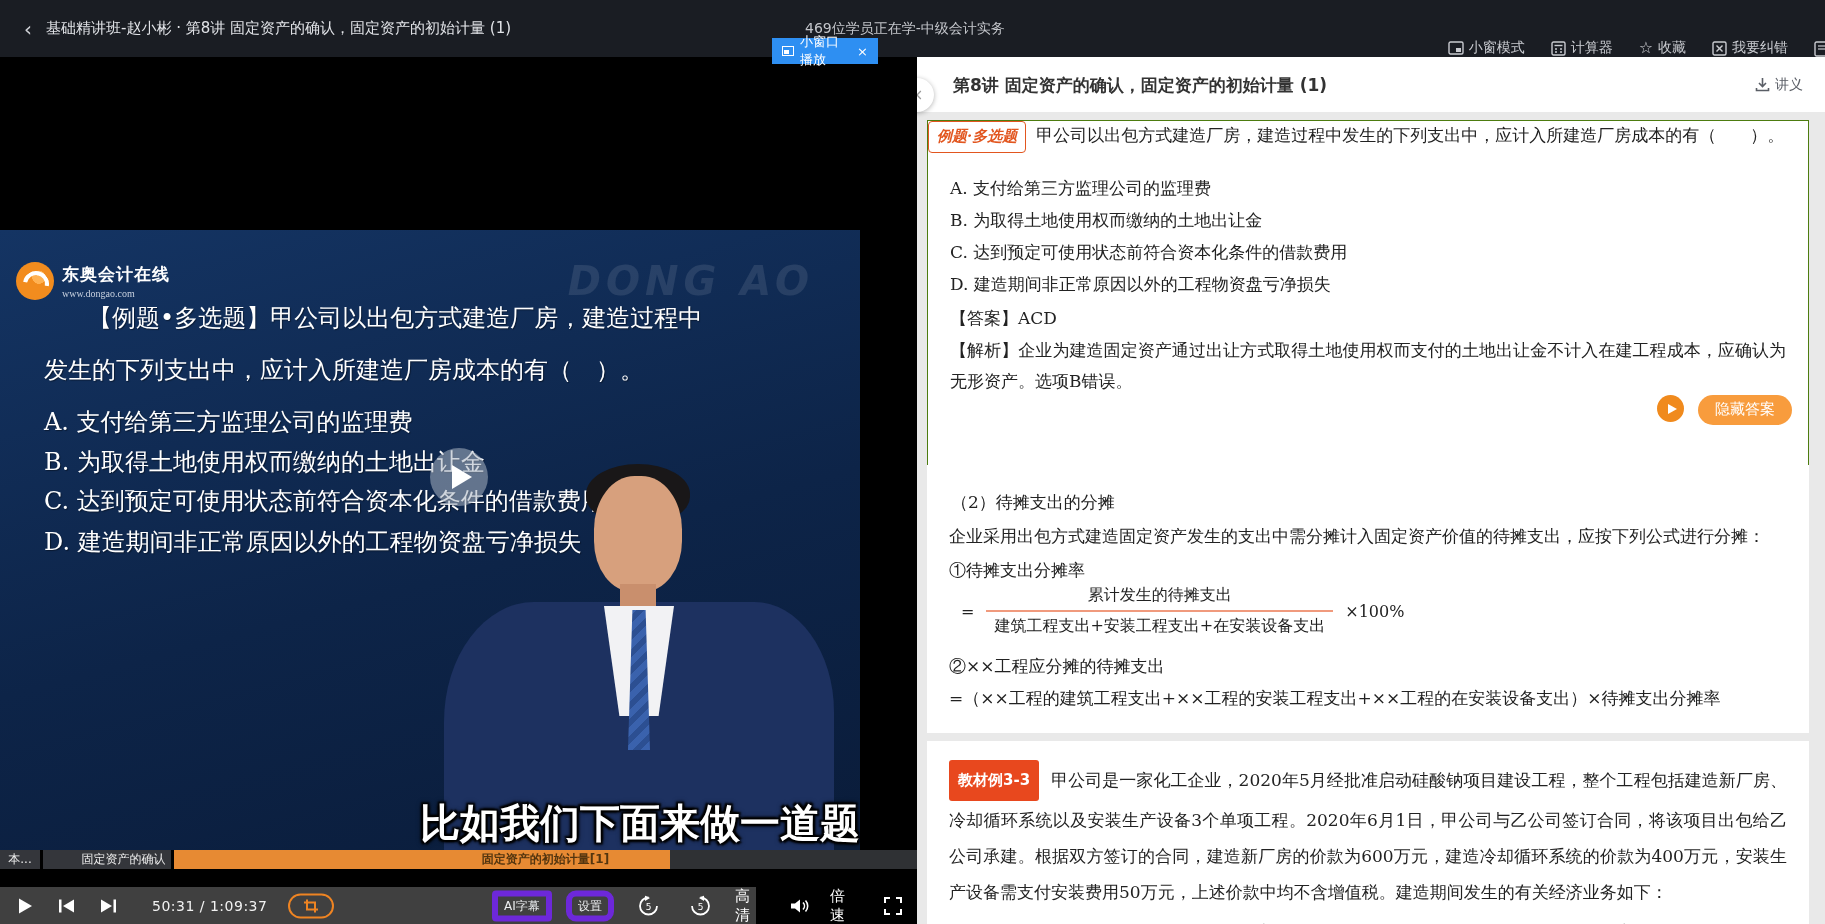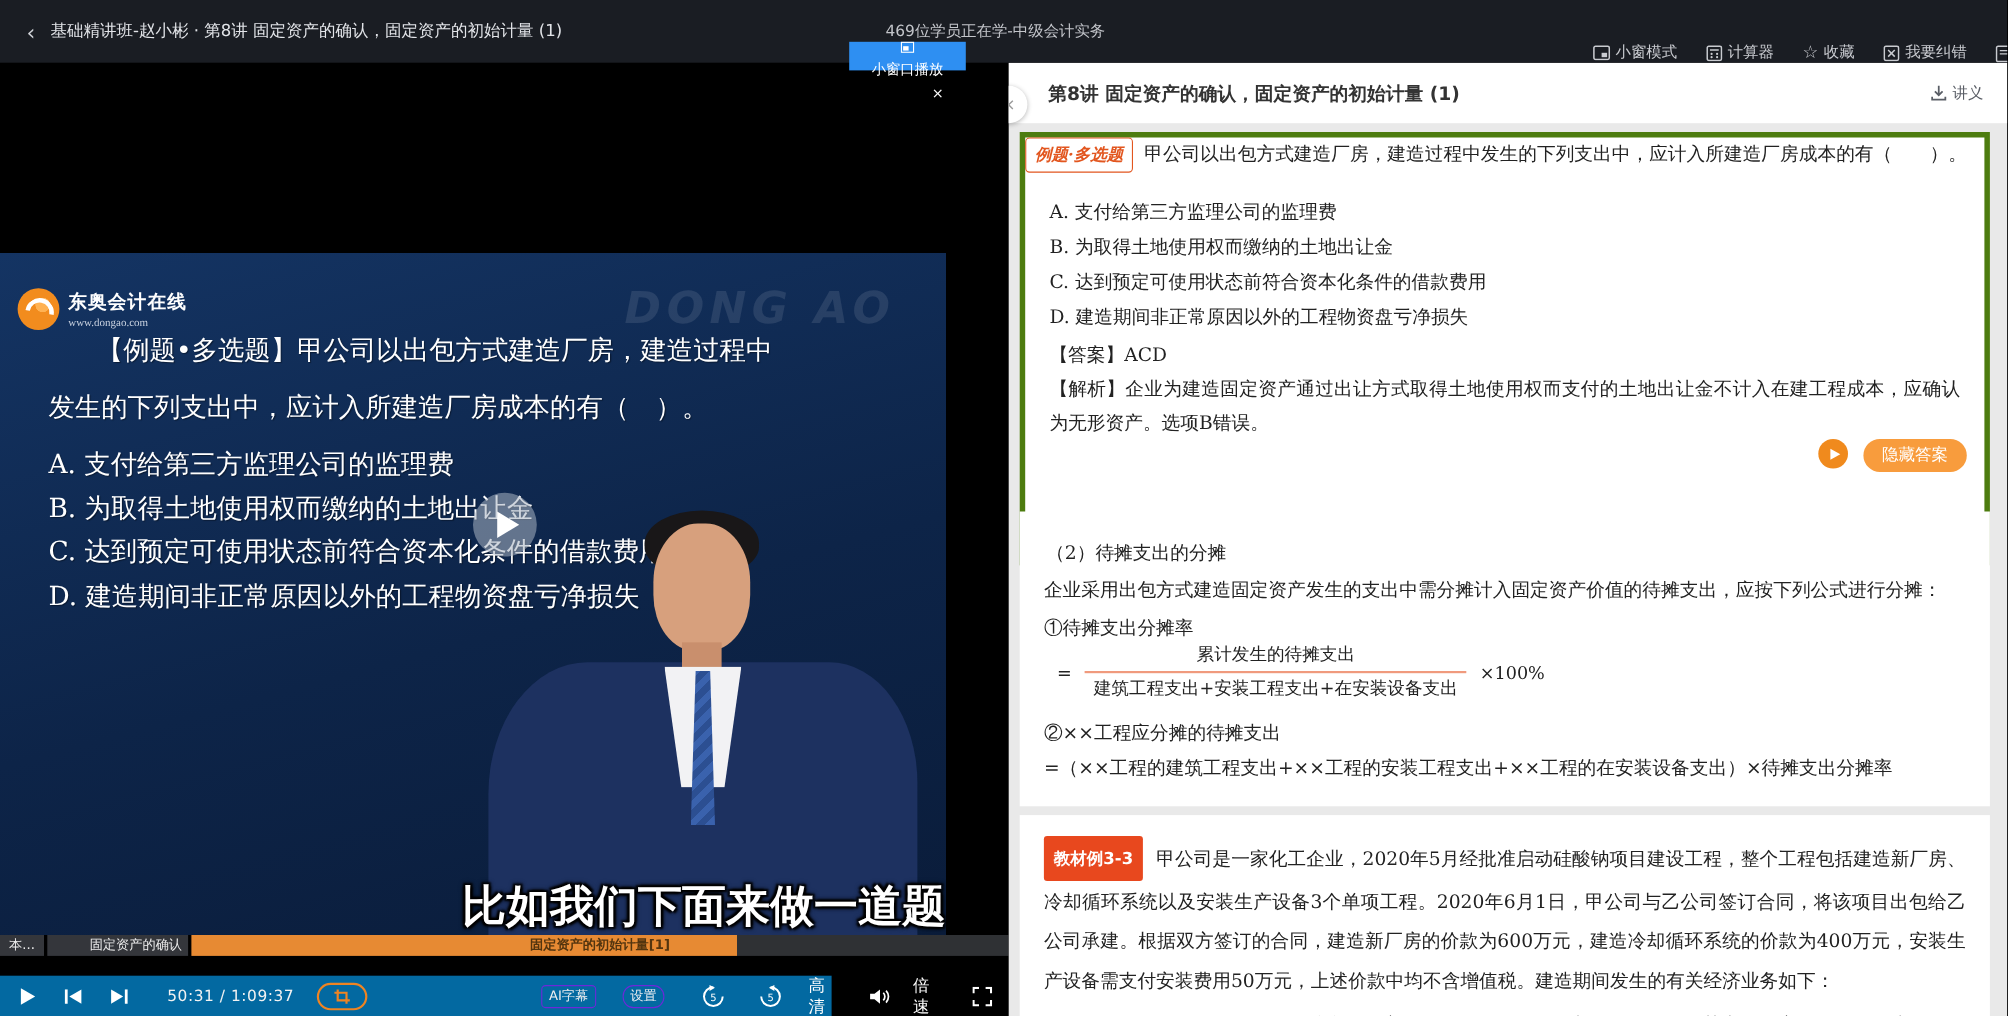--- a/index.html
+++ b/index.html
@@ -12,21 +12,21 @@
   .tb-title { margin-left:14px; color:#e2e4e8; font-size:15px; }
   .tb-viewers { position:absolute; left:805px; top:50%; transform:translateY(-50%); color:#c3c5ca; font-size:14px; }
   .tb-actions { position:absolute; right:2px; top:0; height:57px; display:flex; align-items:flex-end; gap:26px; color:#c9cbd0; font-size:14px; }
   .tb-item { display:flex; align-items:center; gap:5px; cursor:pointer; white-space:nowrap; }
   .tb-item svg { display:block; }
   .tb-star { font-size:16px; color:#c9cbd0; }
   .tb-edge { width:18px; height:16px; margin-right:-9px; }
 
   
   .pip-tip { position:absolute; left:772px; top:38px; width:106px; height:26px; background:#2e8ff2; color:#fff;
-    display:flex; align-items:center; gap:6px; padding:0 20px; font-size:13px; z-index:40; cursor:pointer;flex-direction:column; }
+    display:flex; align-items:center; gap:6px; padding:0 10px; font-size:13px; z-index:40; cursor:pointer; }
   .pip-win { width:12px; height:10px; border:1.5px solid #fff; position:relative; flex:0 0 auto; }
   .pip-win::after { content:""; position:absolute; left:1px; bottom:1px; width:5px; height:4px; background:#fff; }
   .pip-close { margin-left:auto; font-size:13px; cursor:pointer; }
 
   
   .video { position:absolute; left:0; top:57px; width:917px; height:867px; background:#000; overflow:hidden; }
   .slide { position:absolute; left:0; top:173px; width:860px; height:620px;
     background:linear-gradient(165deg,#143463 0%,#0d2448 55%,#0a1c3a 100%); overflow:hidden; }
 
   .logo { position:absolute; left:16px; top:16px; display:flex; align-items:center; gap:8px;margin-top:16px; }
@@ -64,40 +64,40 @@
     text-shadow:2px 2px 2px #000,-2px -2px 2px #000,2px -2px 2px #000,-2px 2px 2px #000,0 0 6px #000; white-space:nowrap; }
 
   
   .chapters { position:absolute; left:0; top:793px; width:917px; height:19px; display:flex; gap:3px; }
   .ch { background:#34363b; color:#ececec; font-size:12px; display:flex; align-items:center; justify-content:center;
     overflow:hidden; white-space:nowrap; cursor:pointer; }
   .ch1 { width:40px; } .ch2 { width:128px;padding-left:33px; }
   .ch3 { flex:1; background:linear-gradient(90deg,#e78a33 0 66.8%,#2f3134 66.8% 100%); color:#53350f; font-weight:bold; }
 
   
-  .controls { position:absolute; left:0; top:830px; width:756px; height:37px; background:#0369a1; }
+  .controls { position:absolute; left:0; top:830px; width:756px; height:37px; background:#404040; }
   .cb { position:absolute; top:50%; transform:translateY(-50%); color:#fff; cursor:pointer; display:flex; align-items:center; }
   .cb svg { display:block; }
   .cb-time { left:152px; font-size:14px; color:#f2f2f2; cursor:default; letter-spacing:.5px; }
-  .chip { border:1px solid #6d28d9; border-radius:4px; padding:1px 6px; font-size:12px; color:#eceef0; }
+  .chip { border:6px solid #6d28d9; border-radius:4px; padding:1px 6px; font-size:12px; color:#eceef0; }
   .chip-round { border-radius:10px; }
   .crop-chip { left:288px; width:46px; height:25px; border:2px solid #ef8422; border-radius:13px; justify-content:center; }
   .cb-text { font-size:15px; }
 
   
   .panel { position:absolute; left:917px; top:57px; width:908px; height:867px; background:#e9e9e9; overflow:hidden; z-index:10; }
   .p-header { position:absolute; left:0; top:0; width:100%; height:55px; background:#fff; }
   .p-title { position:absolute; left:36px; top:50%; transform:translateY(-50%); font-size:17px; font-weight:bold; color:#333; white-space:nowrap; }
   .p-handout { position:absolute; right:22px; top:50%; transform:translateY(-50%); display:flex; align-items:center; gap:5px; color:#5a5e66; font-size:14px; cursor:pointer; }
   .p-close { position:absolute; left:-17px; top:21px; width:34px; height:34px; border-radius:50%; background:#fff;
     box-shadow:0 1px 5px rgba(0,0,0,.3); color:#9a9a9a; font-size:15px; display:flex; align-items:center; justify-content:center; cursor:pointer; z-index:20; }
 
   .card { position:absolute; left:10px; width:882px; background:#fff; color:#222;
     font-family:"DejaVu Serif","Liberation Serif",serif; font-size:17px; }
-  .card1 { top:63px; height:394px; border:5px solid #4d7c0f; }
+  .card1 { top:63px; height:394px; border:1px solid #4d7c0f; }
   .card2 { top:408px; height:268px; }
   .card3 { top:684px; height:240px; padding:20px 22px 0 22px; }
 
   .abs { position:absolute; white-space:nowrap; }
   .q-line1 { left:22px; top:16px; right:18px; white-space:normal; line-height:27px; }
   .q-badge { display:inline-block; border:1px solid #e2561f; color:#e2561f; border-radius:4px; padding:1px 8px 2px;
     font-size:15px; font-weight:bold; margin-right:10px; font-style:italic; }
   .q-a { left:22px; top:56px; } .q-b { left:22px; top:88px; } .q-c { left:22px; top:120px; } .q-d { left:22px; top:152px; }
   .q-ans { left:22px; top:186px; }
   .q-ana { position:absolute; left:22px; top:214px; right:22px; line-height:31px; text-align:justify; }

